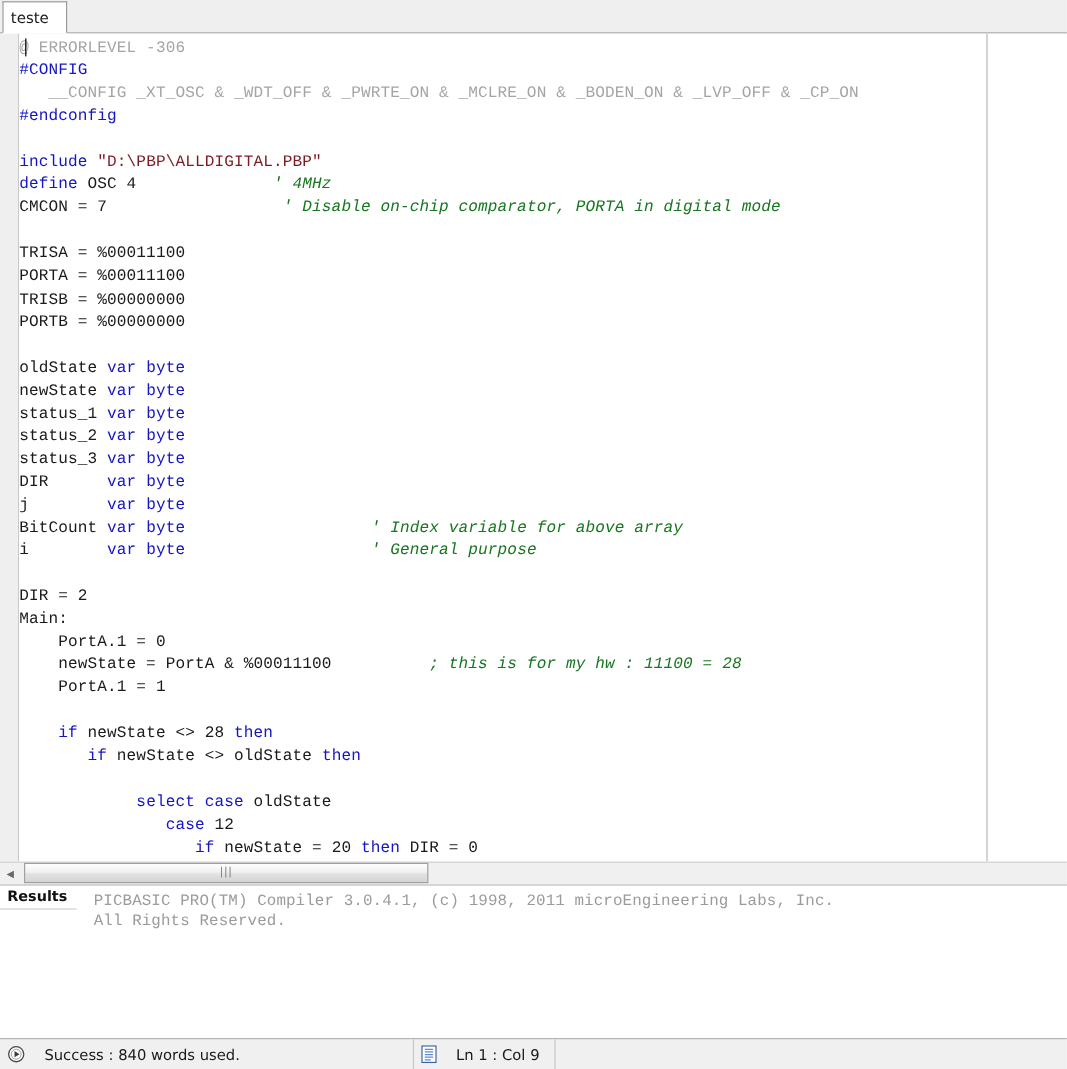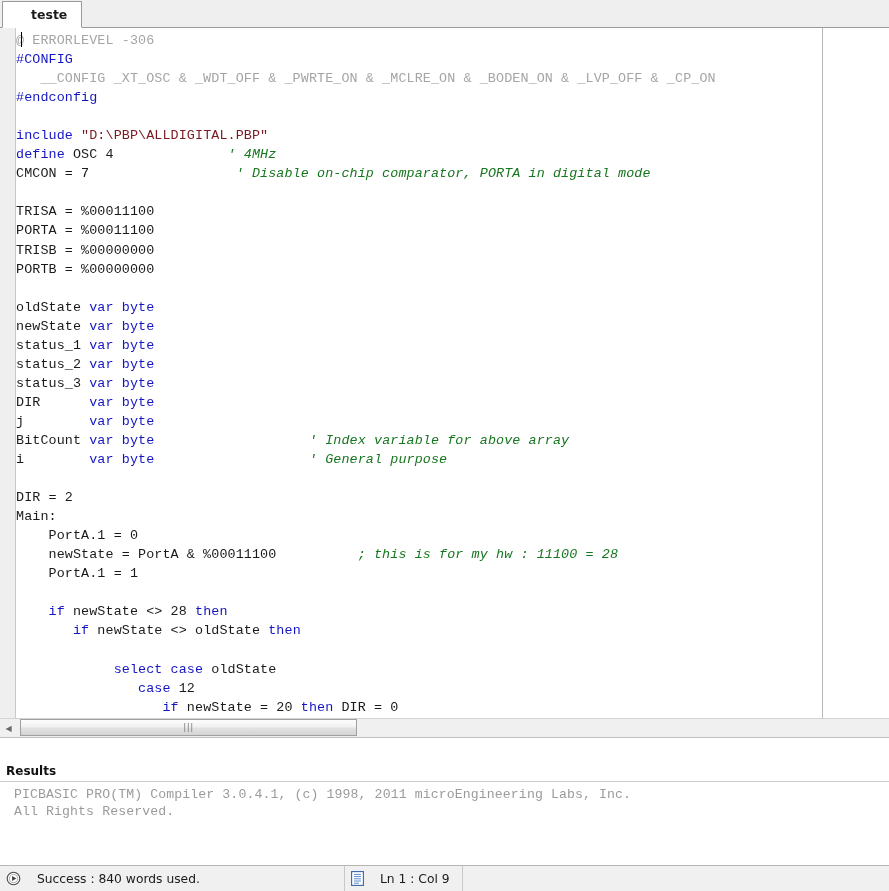--- a/index.html
+++ b/index.html
@@ -33,36 +33,35 @@
     border-bottom: 1px solid #9a9a9a;
     display: flex;
     align-items: flex-end;
     flex: 0 0 28px;
     position: relative;
     box-sizing: border-box;
   }
   .tab {
     height: 27px;
     min-width: 46px;
-    padding: 0 14px 0 28px;
+    padding: 0 14px 0 6px;
     background: #ffffff;
     border: 1px solid #9a9a9a;
     border-bottom: 1px solid #ffffff;
     box-sizing: border-box;
     display: flex;
     align-items: center;
     justify-content: flex-start;
     font-size: 12.5px;
     color: #1a1a1a;
     margin-left: 2px;
     margin-bottom: -1px;
     position: relative;
     z-index: 3;
     font-family: "DejaVu Sans", sans-serif;
-    font-weight: bold;
   }
 
   
   .editor-wrap {
     flex: 0 0 690px;
     height: 690px;
     display: flex;
     background: #ffffff;
     position: relative;
     overflow: hidden;
@@ -163,24 +162,23 @@
     letter-spacing: 0.5px;
     font-family: "DejaVu Sans", sans-serif;
     line-height: 1;
   }
 
   
   .results-panel {
     flex: 1 1 auto;
     background: #ffffff;
     display: flex;
-    flex-direction: column;
+    flex-direction: row;
     box-sizing: border-box;
     min-height: 0;
-    margin-top: 24px;
   }
   .results-tabbar {
     height: 20px;
     flex: 0 0 20px;
     background: #ffffff;
     border-bottom: 1px solid #cfcfcf;
     display: flex;
     align-items: center;
     box-sizing: border-box;
   }

